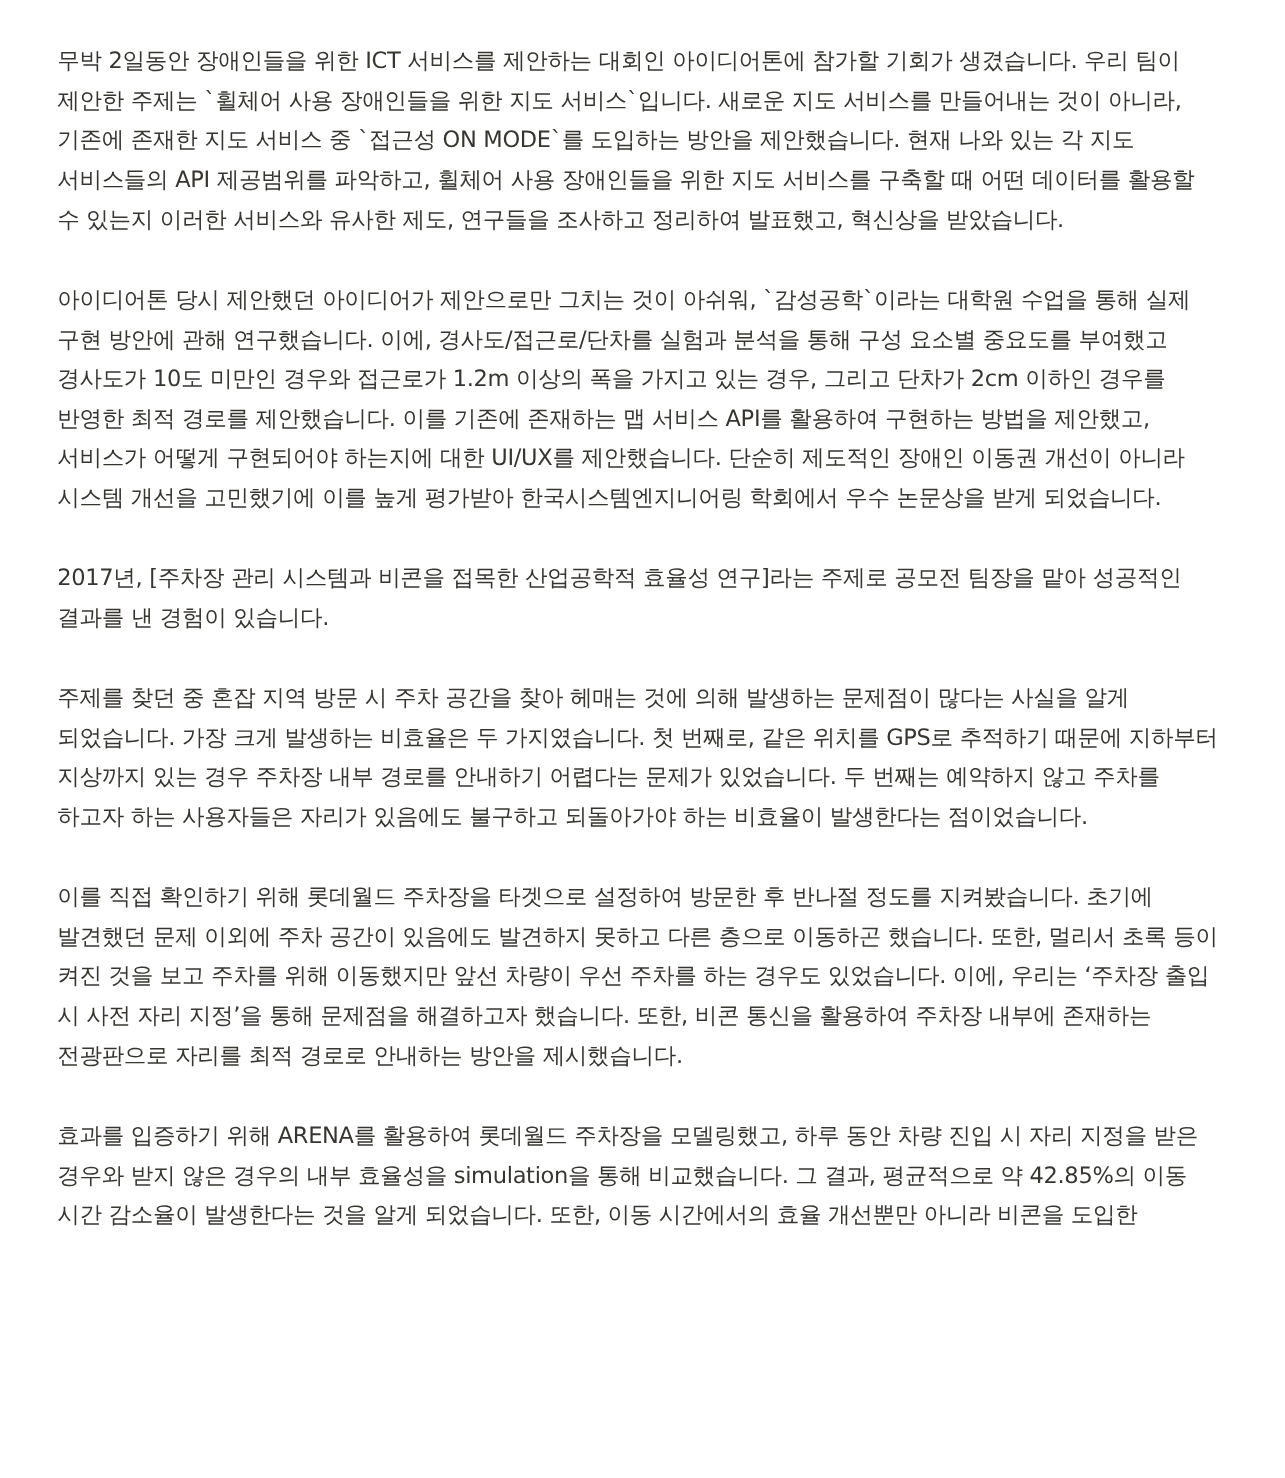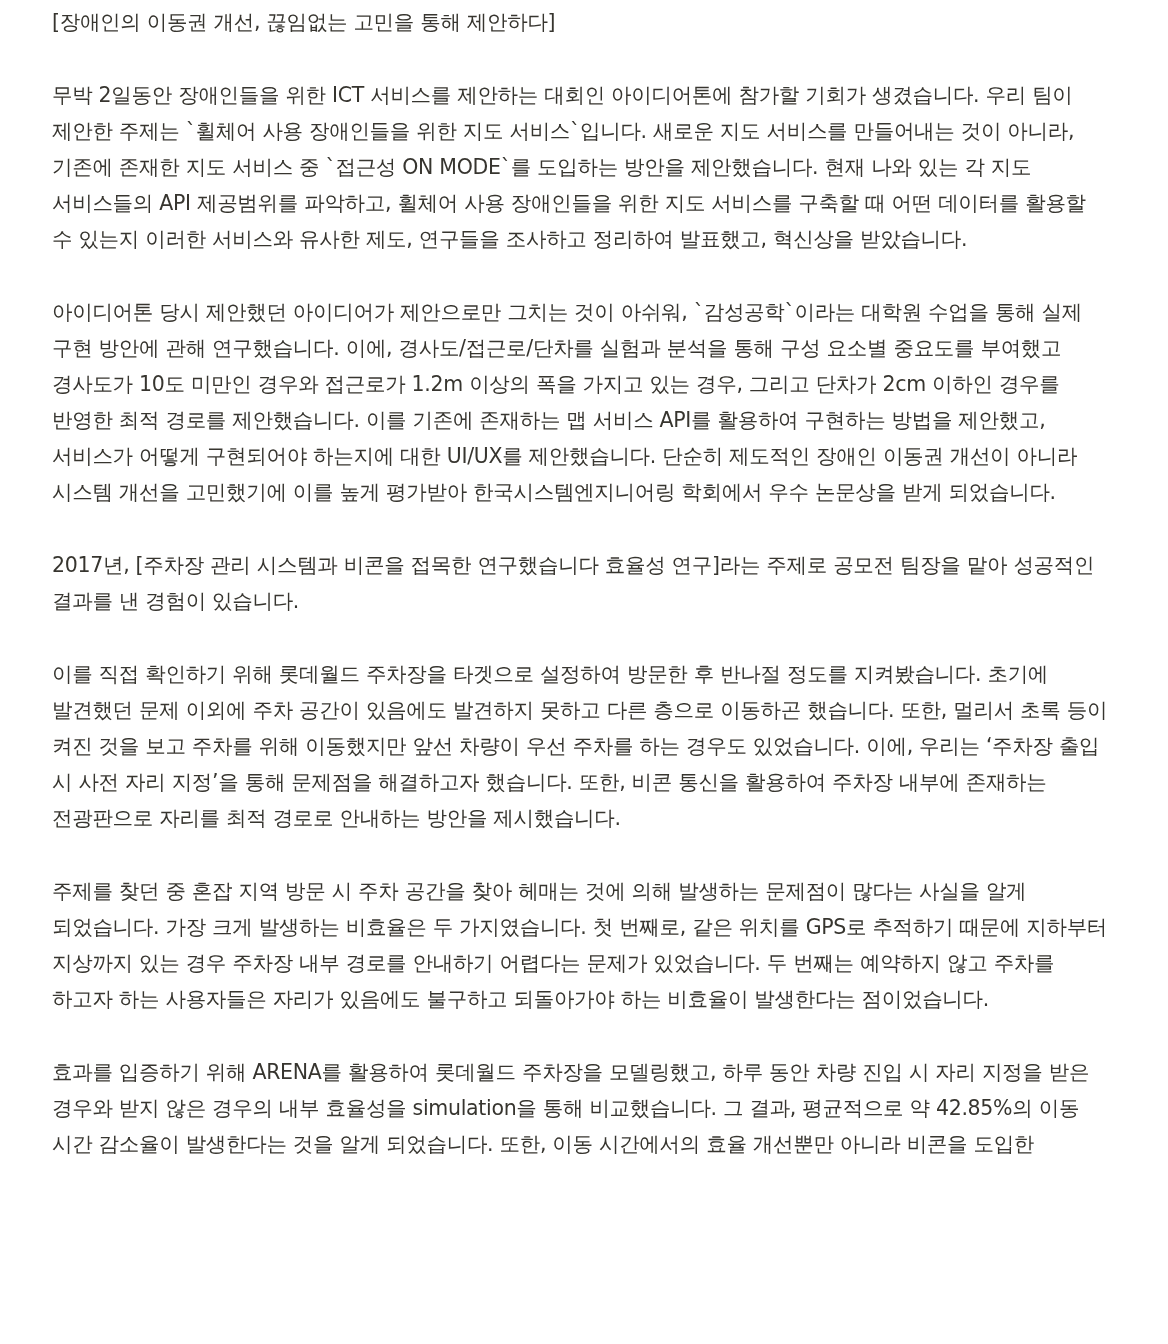--- a/index.html
+++ b/index.html
@@ -41,25 +41,24 @@
       margin-top: 60px;
       margin-bottom: 60px;
       letter-spacing: -0.4px;
     }
   </style>
 </head>
 <body>
 
 <div class="page">
 
-  <p class="block title-block">[장애인의 이동권 개선, 끊임없는 고민을 통해 제안하다]</p>
 
   <p class="block para">무박 2일동안 장애인들을 위한 ICT 서비스를 제안하는 대회인 아이디어톤에 참가할 기회가 생겼습니다. 우리 팀이 제안한 주제는 `휠체어 사용 장애인들을 위한 지도 서비스`입니다. 새로운 지도 서비스를 만들어내는 것이 아니라, 기존에 존재한 지도 서비스 중 `접근성 ON MODE`를 도입하는 방안을 제안했습니다. 현재 나와 있는 각 지도 서비스들의 API 제공범위를 파악하고, 휠체어 사용 장애인들을 위한 지도 서비스를 구축할 때 어떤 데이터를 활용할 수 있는지 이러한 서비스와 유사한 제도, 연구들을 조사하고 정리하여 발표했고, 혁신상을 받았습니다.</p>
   <p class="block para">아이디어톤 당시 제안했던 아이디어가 제안으로만 그치는 것이 아쉬워, `감성공학`이라는 대학원 수업을 통해 실제 구현 방안에 관해 연구했습니다. 이에, 경사도/접근로/단차를 실험과 분석을 통해 구성 요소별 중요도를 부여했고 경사도가 10도 미만인 경우와 접근로가 1.2m 이상의 폭을 가지고 있는 경우, 그리고 단차가 2cm 이하인 경우를 반영한 최적 경로를 제안했습니다. 이를 기존에 존재하는 맵 서비스 API를 활용하여 구현하는 방법을 제안했고, 서비스가 어떻게 구현되어야 하는지에 대한 UI/UX를 제안했습니다. 단순히 제도적인 장애인 이동권 개선이 아니라 시스템 개선을 고민했기에 이를 높게 평가받아 한국시스템엔지니어링 학회에서 우수 논문상을 받게 되었습니다.</p>
 
 
 
-  <p class="block para">2017년, [주차장 관리 시스템과 비콘을 접목한 연구했습니다 효율성 연구]라는 주제로 공모전 팀장을 맡아 성공적인 결과를 낸 경험이 있습니다.</p>
+  <p class="block para">2017년, [주차장 관리 시스템과 비콘을 접목한 산업공학적 효율성 연구]라는 주제로 공모전 팀장을 맡아 성공적인 결과를 낸 경험이 있습니다.</p>
+  <p class="block para">주제를 찾던 중 혼잡 지역 방문 시 주차 공간을 찾아 헤매는 것에 의해 발생하는 문제점이 많다는 사실을 알게 되었습니다. 가장 크게 발생하는 비효율은 두 가지였습니다. 첫 번째로, 같은 위치를 GPS로 추적하기 때문에 지하부터 지상까지 있는 경우 주차장 내부 경로를 안내하기 어렵다는 문제가 있었습니다. 두 번째는 예약하지 않고 주차를 하고자 하는 사용자들은 자리가 있음에도 불구하고 되돌아가야 하는 비효율이 발생한다는 점이었습니다.</p>
   <p class="block para">이를 직접 확인하기 위해 롯데월드 주차장을 타겟으로 설정하여 방문한 후 반나절 정도를 지켜봤습니다. 초기에 발견했던 문제 이외에 주차 공간이 있음에도 발견하지 못하고 다른 층으로 이동하곤 했습니다. 또한, 멀리서 초록 등이 켜진 것을 보고 주차를 위해 이동했지만 앞선 차량이 우선 주차를 하는 경우도 있었습니다. 이에, 우리는 ‘주차장 출입 시 사전 자리 지정’을 통해 문제점을 해결하고자 했습니다. 또한, 비콘 통신을 활용하여 주차장 내부에 존재하는 전광판으로 자리를 최적 경로로 안내하는 방안을 제시했습니다.</p>
-  <p class="block para">주제를 찾던 중 혼잡 지역 방문 시 주차 공간을 찾아 헤매는 것에 의해 발생하는 문제점이 많다는 사실을 알게 되었습니다. 가장 크게 발생하는 비효율은 두 가지였습니다. 첫 번째로, 같은 위치를 GPS로 추적하기 때문에 지하부터 지상까지 있는 경우 주차장 내부 경로를 안내하기 어렵다는 문제가 있었습니다. 두 번째는 예약하지 않고 주차를 하고자 하는 사용자들은 자리가 있음에도 불구하고 되돌아가야 하는 비효율이 발생한다는 점이었습니다.</p>
   <p class="block para">효과를 입증하기 위해 ARENA를 활용하여 롯데월드 주차장을 모델링했고, 하루 동안 차량 진입 시 자리 지정을 받은 경우와 받지 않은 경우의 내부 효율성을 simulation을 통해 비교했습니다. 그 결과, 평균적으로 약 42.85%의 이동 시간 감소율이 발생한다는 것을 알게 되었습니다. 또한, 이동 시간에서의 효율 개선뿐만 아니라 비콘을 도입한</p>
 
 </div>
 
 </body></html>

